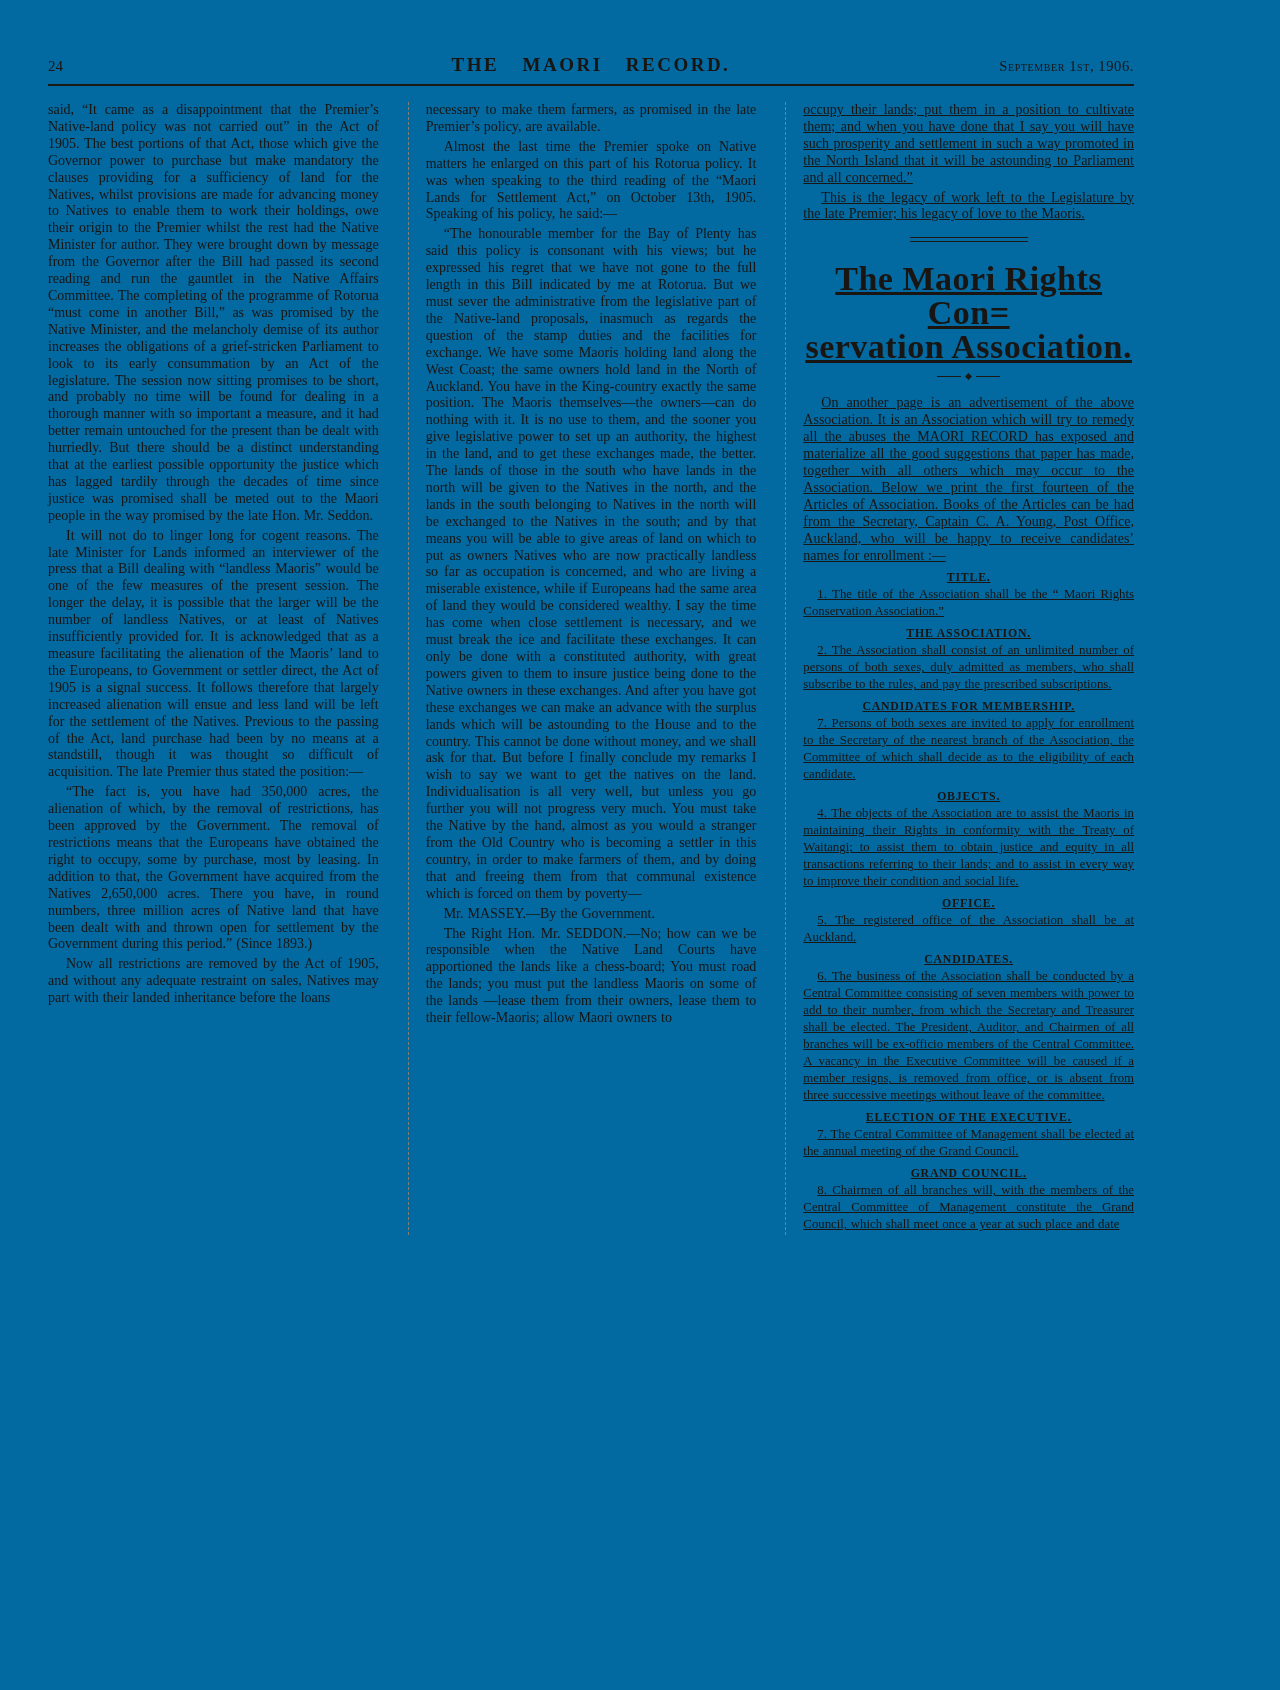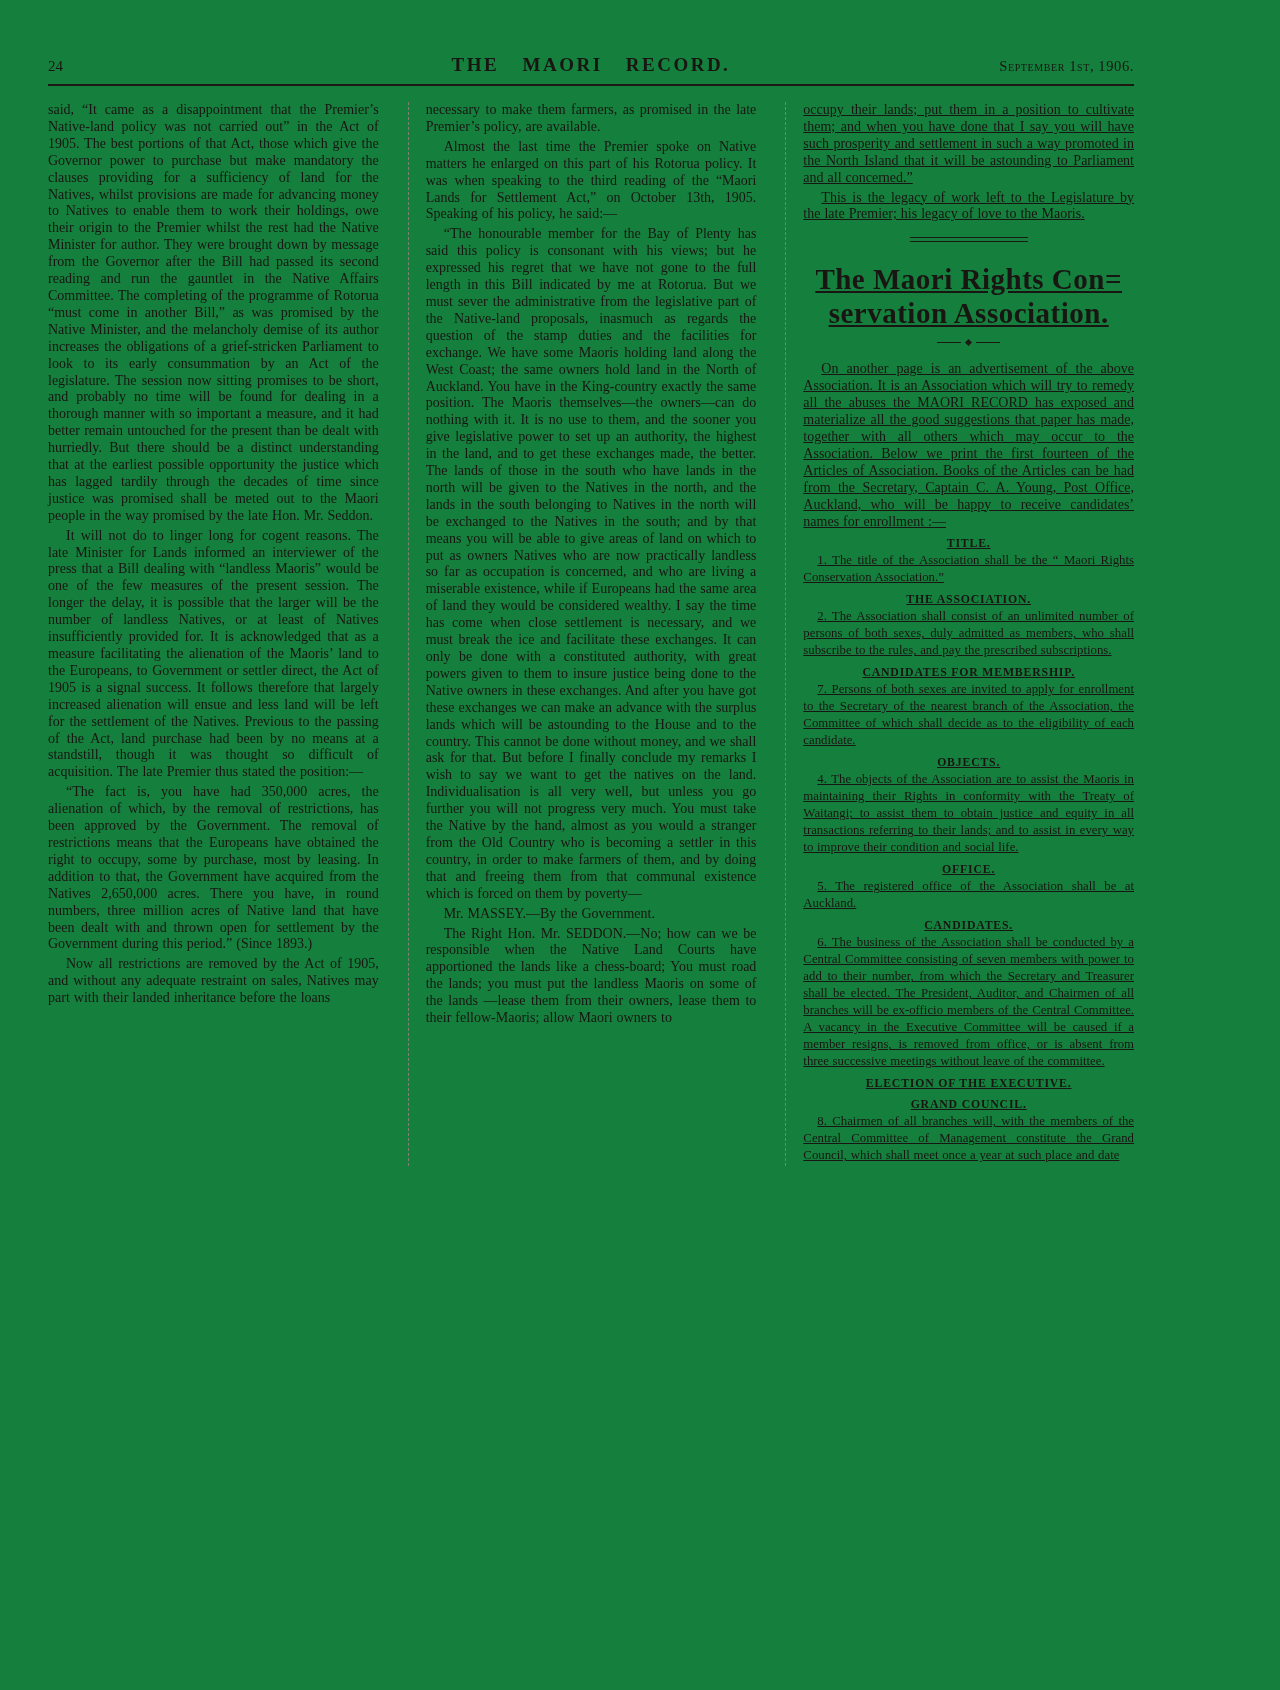--- a/index.html
+++ b/index.html
@@ -11,21 +11,21 @@
     width: 1280px;
     height: 1690px;
     overflow: hidden;
     font-family: "Liberation Serif", "DejaVu Serif", serif;
     color: #181512;
   }
   .page {
     box-sizing: border-box;
     width: 1280px;
     height: 1690px;
-    background: #15803d;
+    background: #0369a1;
     padding: 54px 146px 40px 48px;
   }
   
   .masthead {
     display: grid;
     grid-template-columns: 1fr auto 1fr;
     align-items: baseline;
   }
   .pageno {
     font-size: 15px;
@@ -80,21 +80,21 @@
   .double-rule {
     width: 118px;
     height: 3px;
     margin: 14px auto 20px auto;
     border-top: 1.5px solid #1c1915;
     border-bottom: 1.5px solid #1c1915;
   }
   .article-heading {
     margin: 4px 0 6px 0;
     text-align: center;
-    font-size: 29px;
+    font-size: 34px;
     line-height: 34px;
     font-weight: 700;
     letter-spacing: 0.5px;
   }
   .ornament {
     display: flex;
     align-items: center;
     justify-content: center;
     gap: 5px;
     margin: 10px 0 16px 0;
@@ -186,19 +186,20 @@
       <h3 class="section-heading">OBJECTS.</h3>
       <p class="section-body">4. The objects of the Association are to assist the Maoris in maintaining their Rights in conformity with the Treaty of Waitangi; to assist them to obtain justice and equity in all transactions referring to their lands; and to assist in every way to improve their condition and social life.</p>
 
       <h3 class="section-heading">OFFICE.</h3>
       <p class="section-body">5. The registered office of the Association shall be at Auckland.</p>
 
       <h3 class="section-heading">CANDIDATES.</h3>
       <p class="section-body">6. The business of the Association shall be conducted by a Central Committee consisting of seven members with power to add to their number, from which the Secretary and Treasurer shall be elected. The President, Auditor, and Chairmen of all branches will be ex-officio members of the Central Committee. A vacancy in the Executive Committee will be caused if a member resigns, is removed from office, or is absent from three successive meetings without leave of the committee.</p>
 
       <h3 class="section-heading">ELECTION OF THE EXECUTIVE.</h3>
+      <p class="section-body">7. The Central Committee of Management shall be elected at the annual meeting of the Grand Council.</p>
 
       <h3 class="section-heading">GRAND COUNCIL.</h3>
       <p class="section-body">8. Chairmen of all branches will, with the members of the Central Committee of Management constitute the Grand Council, which shall meet once a year at such place and date</p>
     </section>
 
   </main>
 </div>
 
 </body></html>

